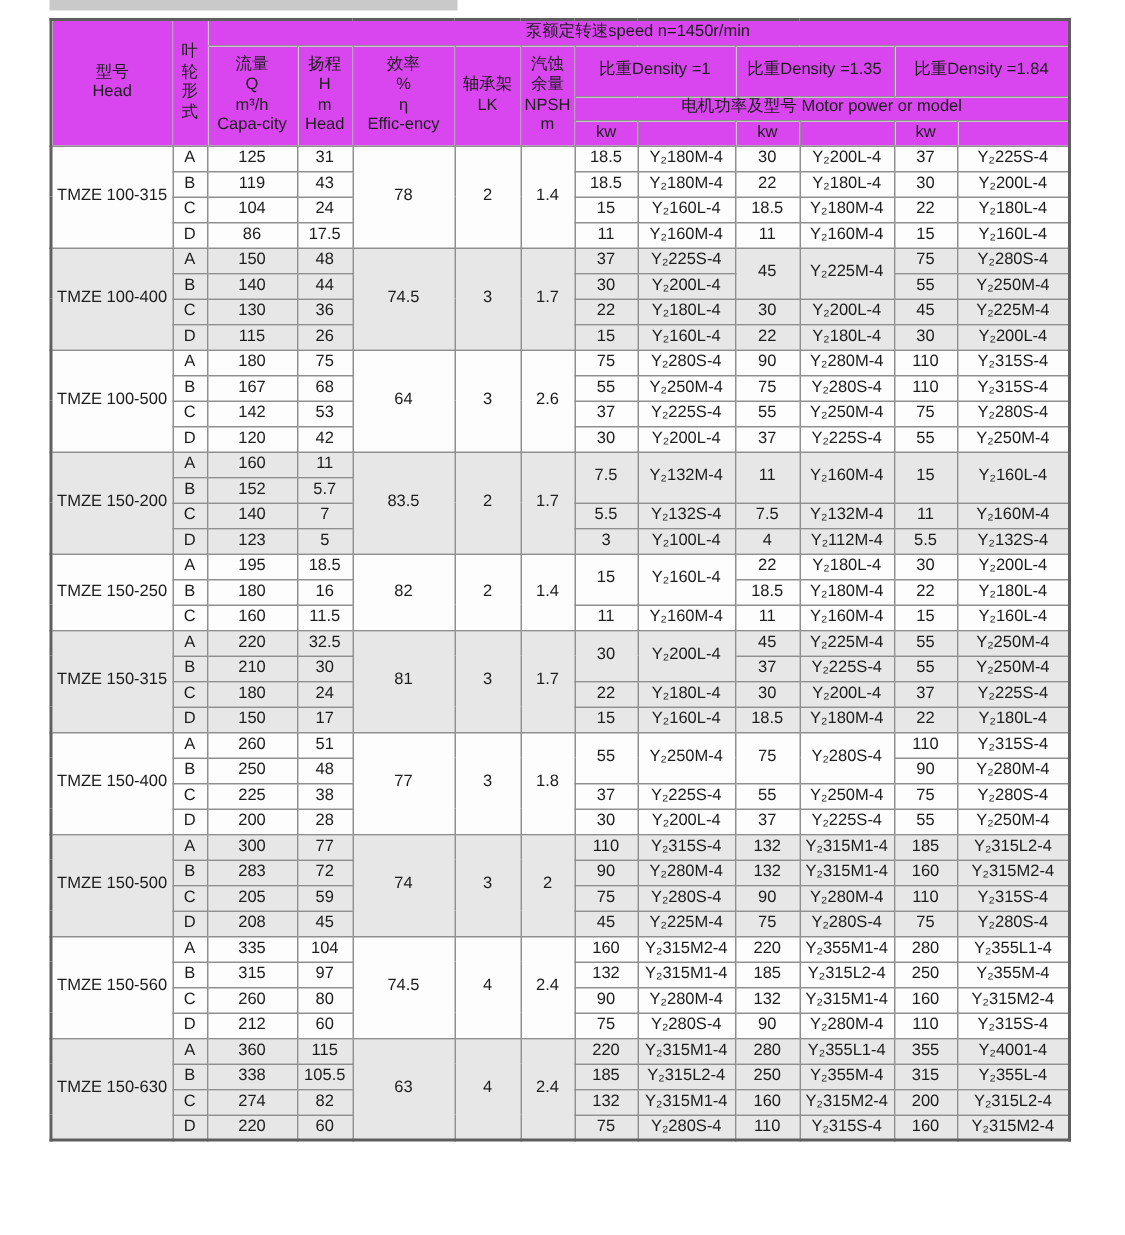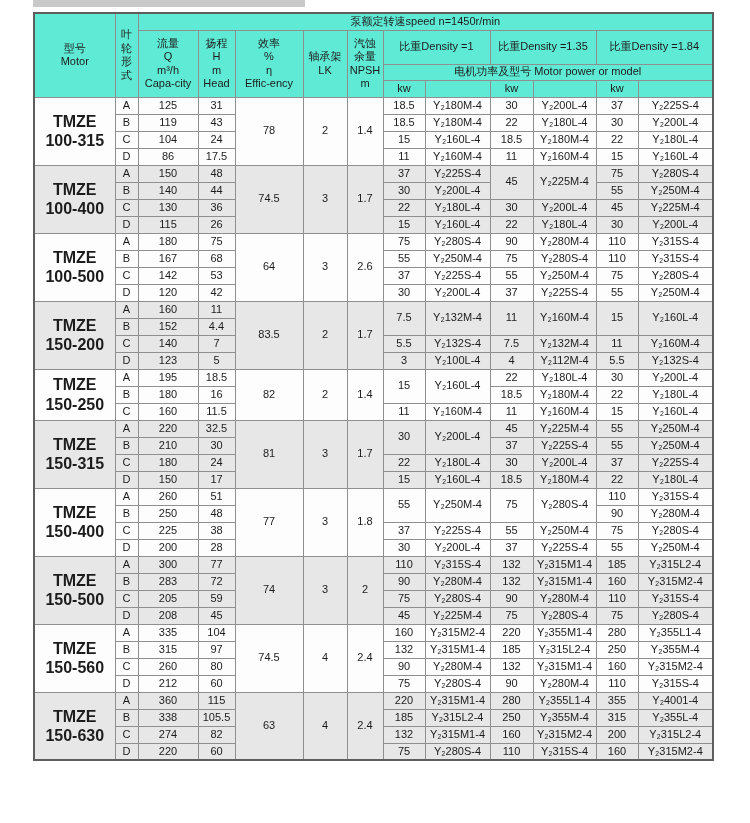--- a/index.html
+++ b/index.html
@@ -13,27 +13,27 @@
     position:absolute;left:33px;top:12px;width:679px;
     border-collapse:collapse;table-layout:fixed;
     border:2px solid #5e5e5e;
   }
   td{
     border:1px solid #8f8f8f;
     text-align:center;vertical-align:middle;
     padding:0 1px;overflow:hidden;
     font-size:11px;color:#1c1c1c;line-height:1.2;
   }
-  thead td{background:#5eead4;text-align:center;}
+  thead td{background:#d946ef;text-align:center;}
   .pre{white-space:pre-line;}
   .hr1{height:17px;} .hr2{height:34px;padding-left:32px;} .hr3{height:16px;} .hr4{height:17px;}
   tbody tr{height:17px;}
   tr.g0 td{background:#fdfdfd;}
   tr.g1 td{background:#e7e7e7;}
-  td.model{font-size:16px;font-weight:bold;}
+  td.model{font-size:11px;}
   td.mm{font-size:11px;}
   td.impeller{line-height:1.25;}
 </style>
 </head>
 <body>
 
 <div class="top-strip"></div>
 
 <table class="spec">
   <colgroup>
@@ -47,21 +47,21 @@
       <col style="width:42px">
       <col style="width:65px">
     <col style="width:43px">
       <col style="width:63px">
       <col style="width:42px">
     <col style="width:75px">
   </colgroup>
   <thead>
     <tr class="hr1">
       <td rowspan="4" class="pre">型号
-Motor</td>
+Head</td>
       <td rowspan="4" class="pre impeller">叶
 轮
 形
 式</td>
       <td colspan="11">泵额定转速speed n=1450r/min</td>
     </tr>
     <tr class="hr2">
       <td rowspan="3" class="pre">流量
 Q
 m³/h
@@ -250,21 +250,21 @@
         <td rowspan="2">7.5</td>
         <td rowspan="2" class="mm">Y₂132M-4</td>
         <td rowspan="2">11</td>
         <td rowspan="2" class="mm">Y₂160M-4</td>
         <td rowspan="2">15</td>
         <td rowspan="2" class="mm">Y₂160L-4</td>
       </tr>
       <tr class="g1">
         <td>B</td>
         <td>152</td>
-        <td>4.4</td>
+        <td>5.7</td>
       </tr>
       <tr class="g1">
         <td>C</td>
         <td>140</td>
         <td>7</td>
         <td>5.5</td>
         <td class="mm">Y₂132S-4</td>
         <td>7.5</td>
         <td class="mm">Y₂132M-4</td>
         <td>11</td>

